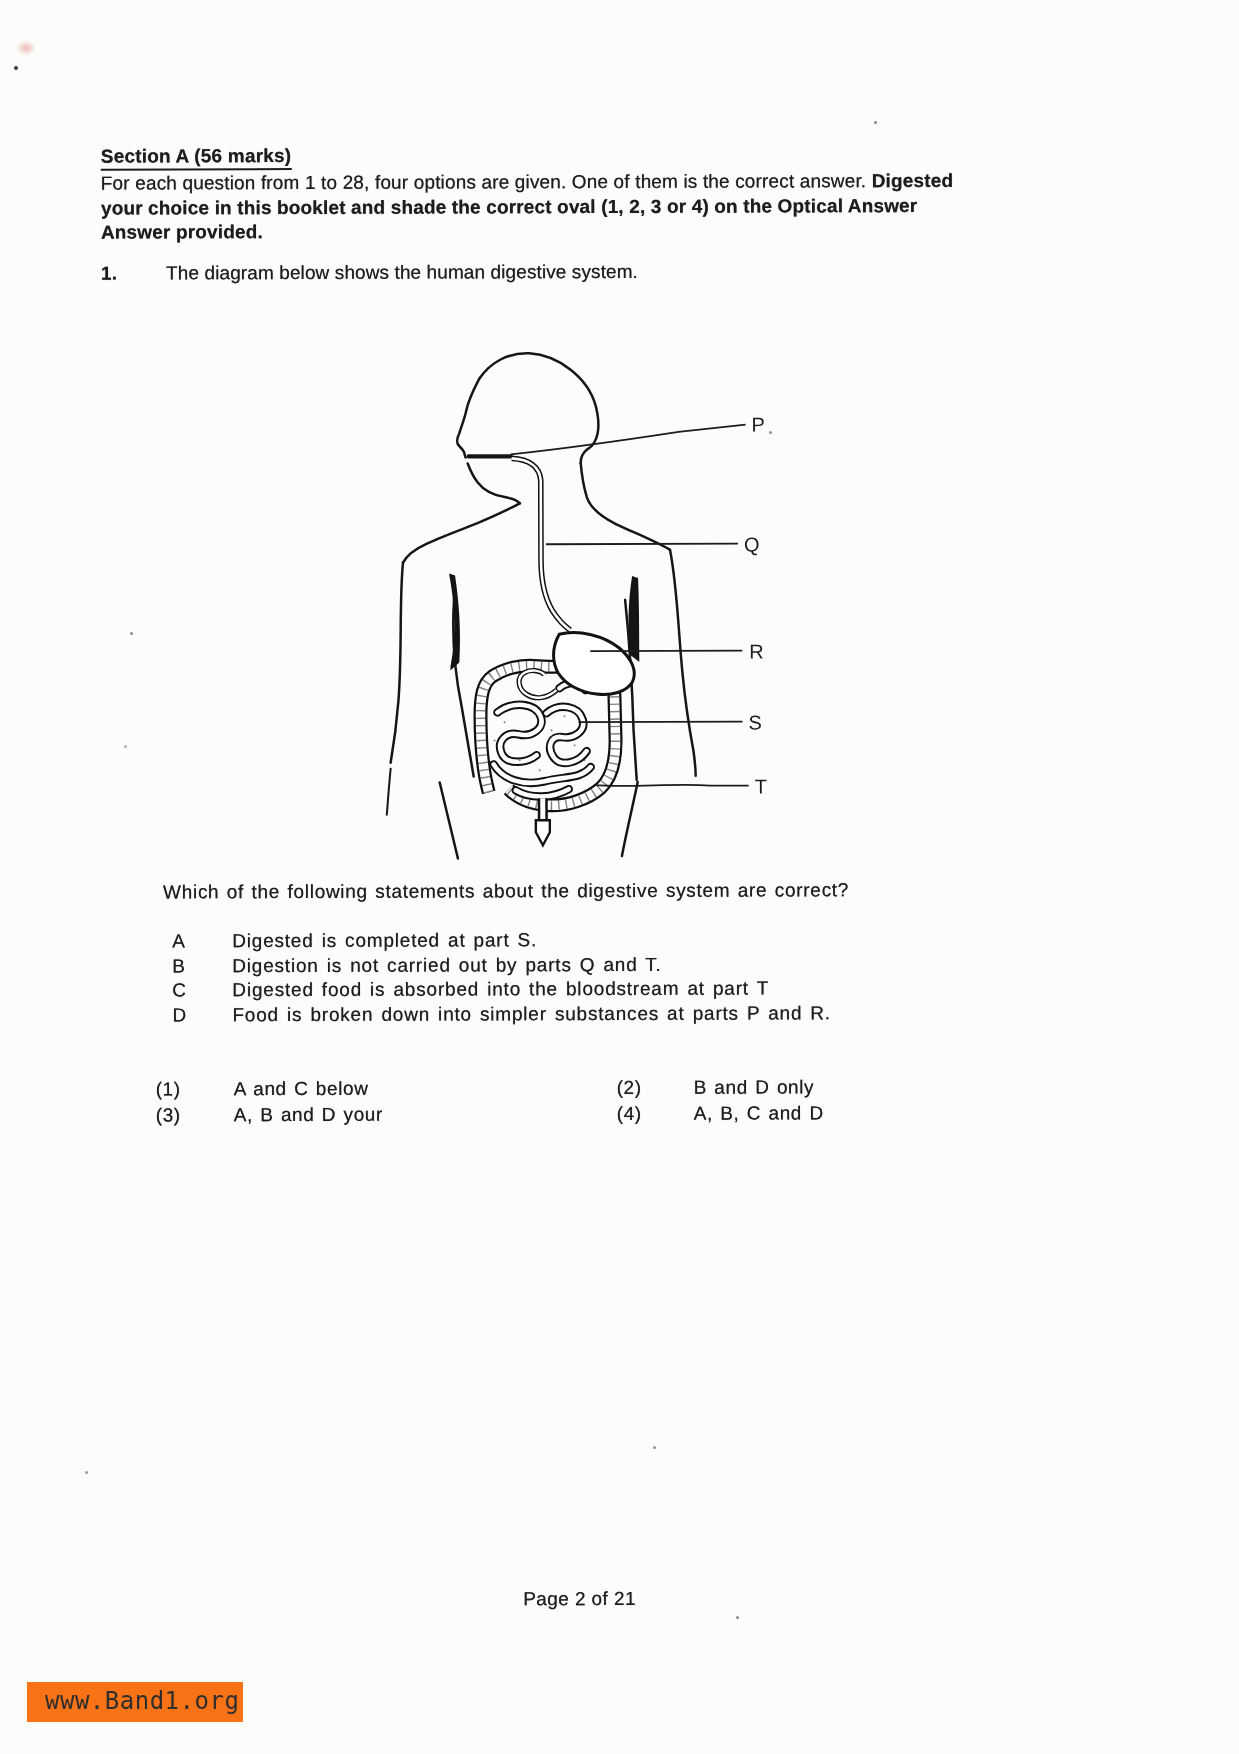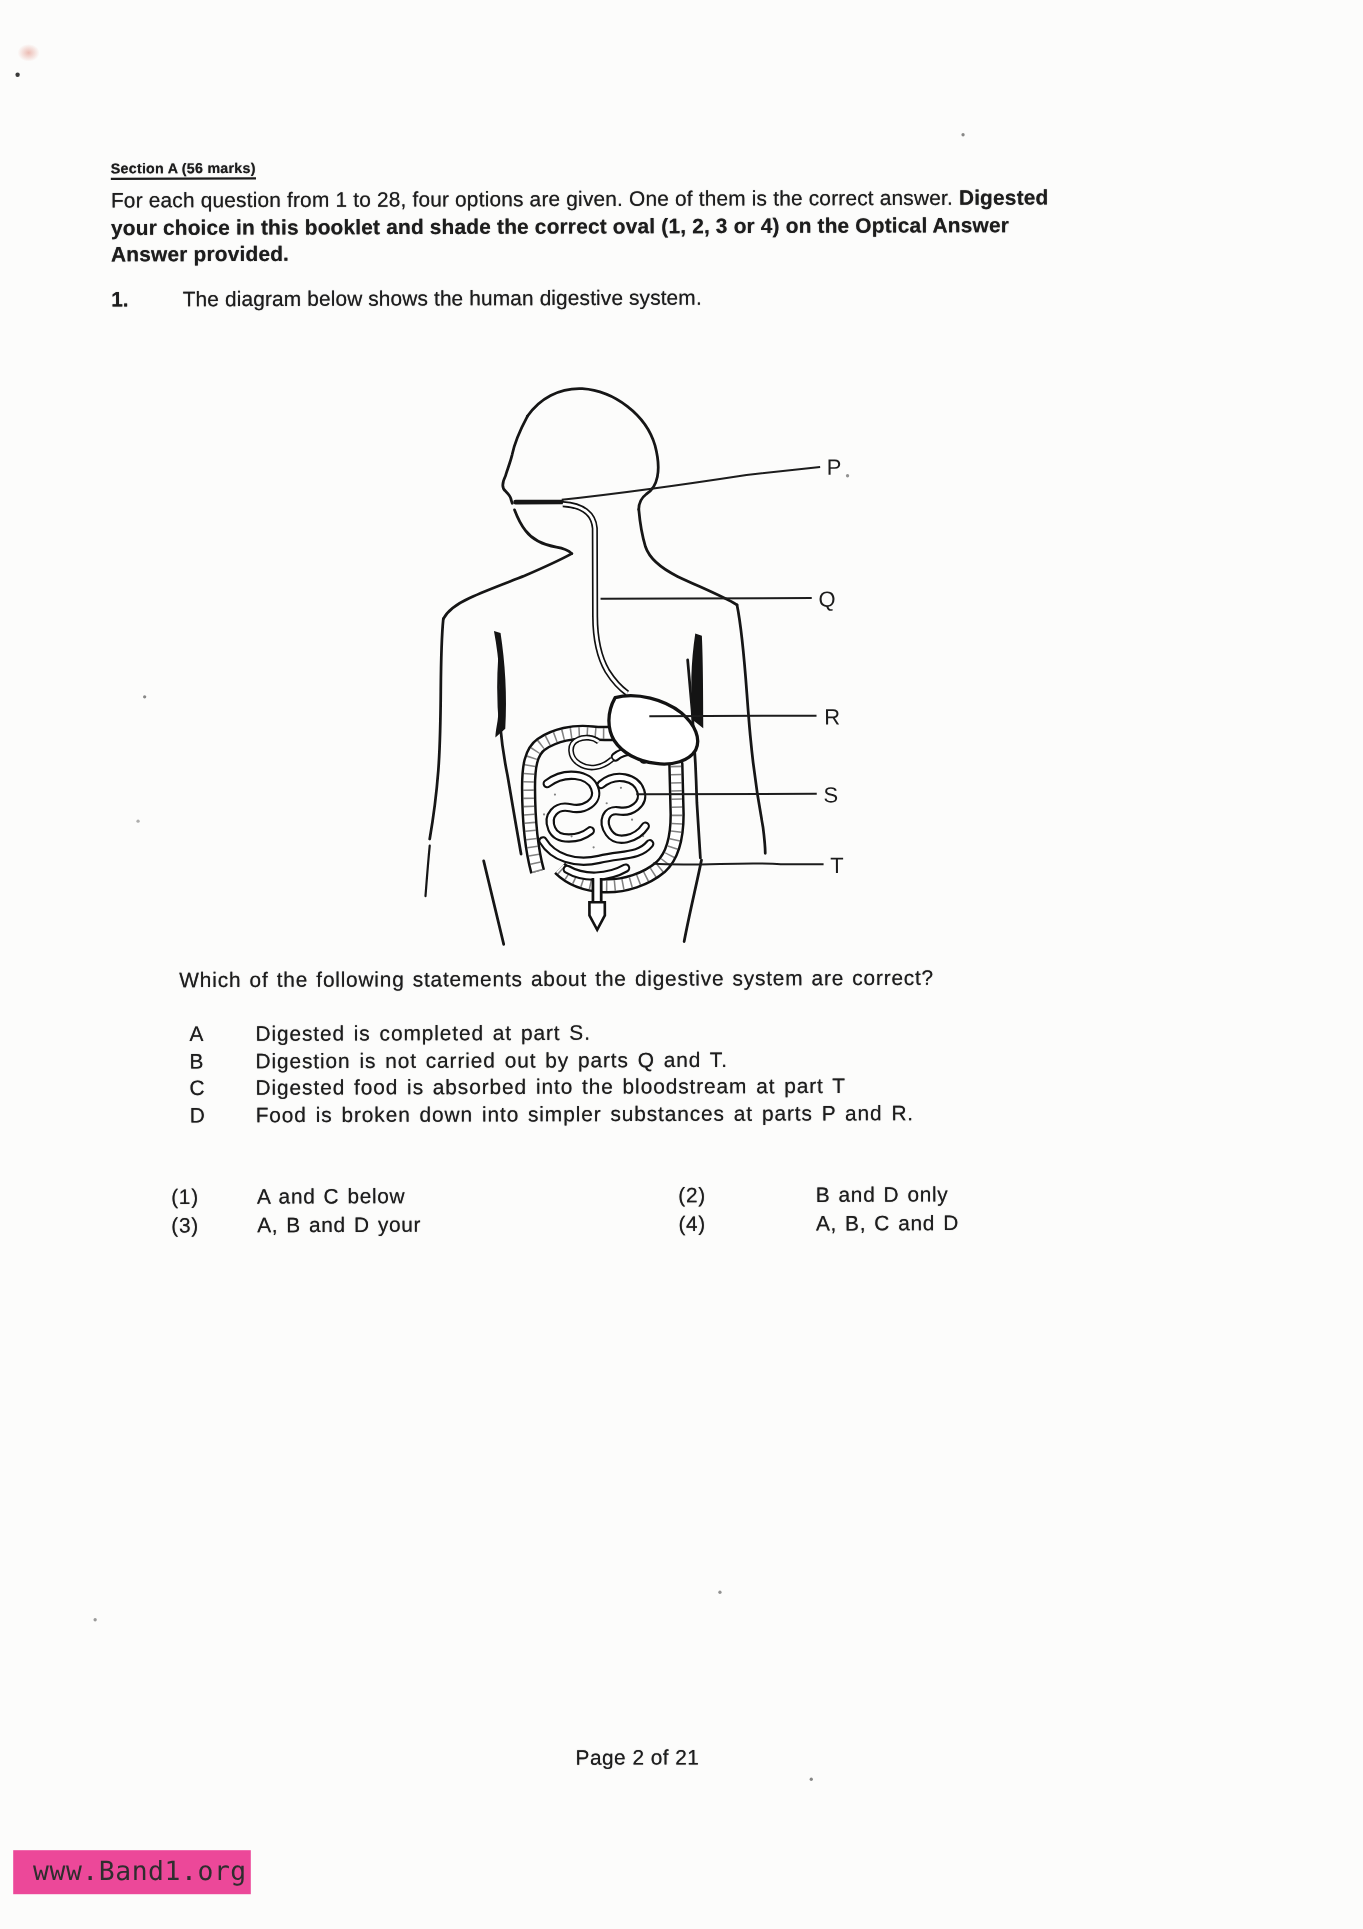--- a/index.html
+++ b/index.html
@@ -5,42 +5,42 @@
   html,body{margin:0;padding:0;background:#e9e9e7;}
   .page{
     position:relative;width:1239px;height:1754px;margin:0 auto;
     background:#fcfcfb;overflow:hidden;
     font-family:"Liberation Sans",sans-serif;color:#1d1d1d;
   }
   .content{position:absolute;left:0;top:0;width:100%;height:100%;transform:rotate(-0.18deg);}
   .scan{text-shadow:0 0 0.7px rgba(25,25,25,0.75);}
   .abs{position:absolute;white-space:nowrap;}
   .section-title{
-    left:103px;top:144px;font-size:13px;font-weight:bold;
+    left:103px;top:144px;font-size:19px;font-weight:bold;
     border-bottom:2px solid #1c1c1c;padding-bottom:1px;letter-spacing:0.2px;
   }
   .instructions{left:103px;top:170px;font-size:19px;line-height:24.6px;letter-spacing:0.15px;}
   .instructions b{font-weight:bold;}
   .q-number{left:103px;top:261px;font-size:19px;font-weight:bold;}
   .q-text{left:168px;top:261px;font-size:19px;letter-spacing:0.1px;}
   .diagram{position:absolute;left:340px;top:315px;width:450px;height:555px;}
   .prompt{left:163px;top:880px;font-size:19px;letter-spacing:0.7px;word-spacing:1.5px;}
   .statements{position:absolute;left:0;top:929px;width:1239px;}
   .statement-row{position:relative;height:24.7px;font-size:19px;letter-spacing:0.8px;word-spacing:2px;}
   .statement-letter{position:absolute;left:172px;}
   .statement-text{position:absolute;left:232px;white-space:nowrap;}
   .options{position:absolute;left:0;top:1077px;width:1239px;}
   .option-row{position:relative;height:25.5px;font-size:19px;letter-spacing:0.6px;word-spacing:1.5px;}
   .opt-label-1{position:absolute;left:155px;}
   .opt-text-1{position:absolute;left:233px;}
   .opt-label-2{position:absolute;left:616px;}
-  .opt-text-2{position:absolute;left:693px;margin-left:48px;}
+  .opt-text-2{position:absolute;left:693px;}
   .page-indicator{left:521px;top:1588px;font-size:19px;font-weight:normal;letter-spacing:0.4px;}
   .watermark-strip{
-    position:absolute;left:12px;top:1682px;width:216px;height:40px;background:#ec4899;
+    position:absolute;left:27px;top:1682px;width:216px;height:40px;background:#f97316;
   }
   .watermark-text{
     position:absolute;left:18px;top:5px;font-family:"DejaVu Sans Mono",monospace;
     font-size:24px;color:#2e2e2e;letter-spacing:0.5px;white-space:nowrap;
   }
   .speck{position:absolute;background:#3a3a3a;border-radius:50%;}
   .red-smudge{
     position:absolute;left:16px;top:40px;width:20px;height:16px;border-radius:50%;
     background:radial-gradient(closest-side,rgba(210,85,65,0.38),rgba(210,85,65,0));
   }

